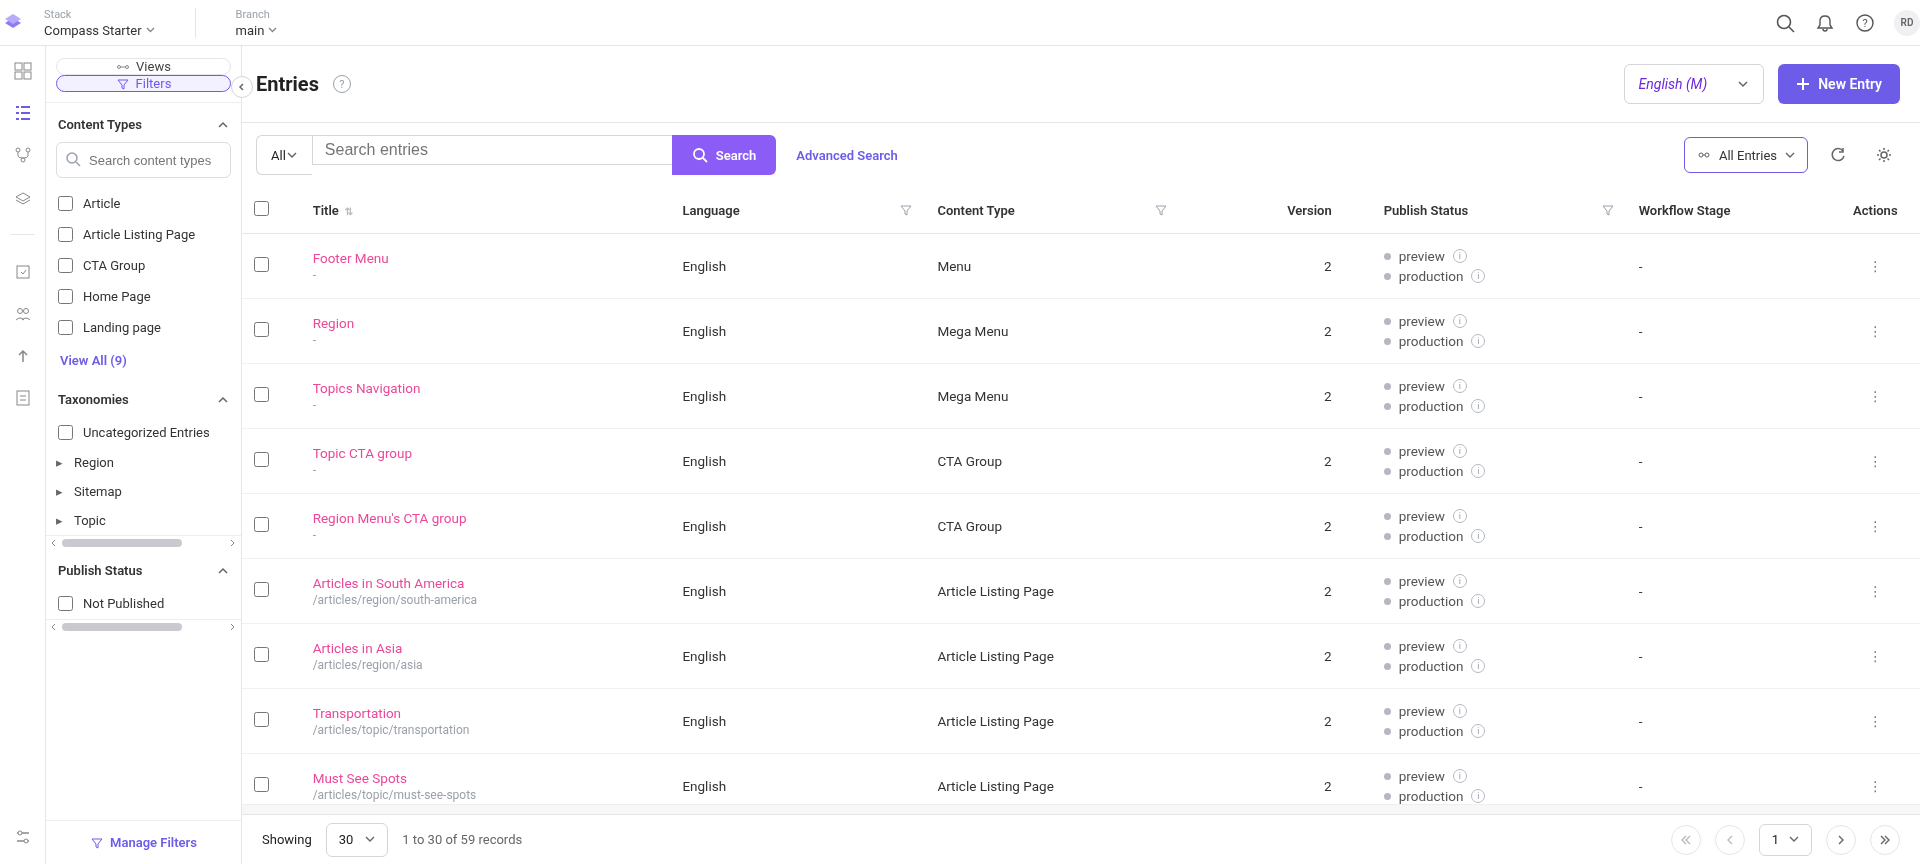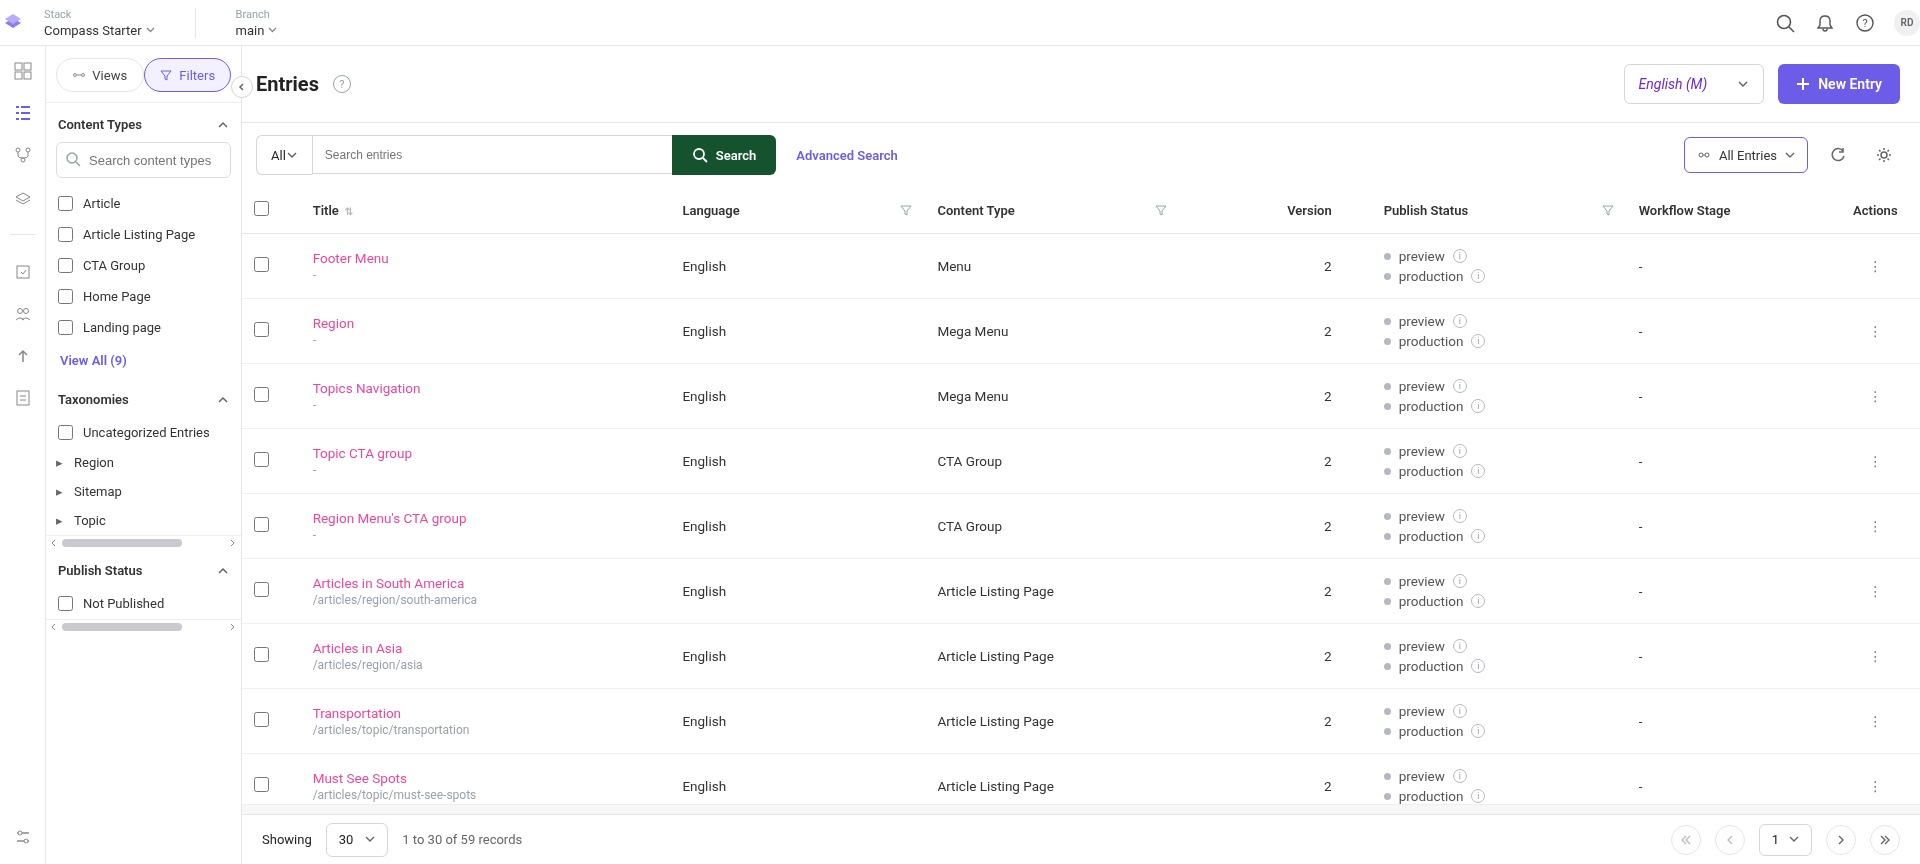--- a/index.html
+++ b/index.html
@@ -24,21 +24,21 @@
 
 .rail { width: 46px; border-right: 1px solid #e5e5e8; display: flex; flex-direction: column; align-items: center; padding-top: 14px; gap: 20px; }
 .rail-icon { width: 22px; height: 22px; display: flex; align-items: center; justify-content: center; color: #7a7e87; cursor: pointer; }
 .rail-icon.active { color: #6c5ce7; }
 .rail-sep { width: 24px; height: 1px; background: #e5e5e8; margin: 6px 0; }
 .rail-bottom { margin-top: auto; margin-bottom: 16px; }
 
 
 .sidebar { width: 196px; border-right: 1px solid #e5e5e8; display: flex; flex-direction: column; position: relative; background: #fff; }
 .sb-toggle { position: absolute; right: -12px; top: 30px; width: 22px; height: 22px; border-radius: 50%; border: 1px solid #d5d5da; background: #fff; display: flex; align-items: center; justify-content: center; color: #666; cursor: pointer; z-index: 5; }
-.vf-tabs { display: flex; gap: 0; padding: 12px 10px 10px; }
+.vf-tabs { display: flex; gap: 0; padding: 12px 10px 10px; flex-direction: column; }
 .vf-tab { flex: 1; display: flex; align-items: center; justify-content: center; gap: 6px; height: 34px; border: 1px solid #e5e5e8; border-radius: 18px; font-size: 13px; color: #444; cursor: pointer; }
 .vf-tab.active { border-color: #6c5ce7; color: #6c5ce7; background: #f3f0ff; }
 .sb-body { flex: 1; overflow-y: auto; border-top: 1px solid #eee; }
 .sb-section-hd { display: flex; align-items: center; justify-content: space-between; padding: 14px 12px 10px; font-weight: 600; color: #333; cursor: pointer; }
 .sb-search { margin: 0 10px 10px; position: relative; }
 .sb-search input { width: 100%; height: 36px; border: 1px solid #dcdce1; border-radius: 6px; padding: 0 10px 0 32px; font-size: 13px; color: #333; }
 .sb-search .sic { position: absolute; left: 9px; top: 9px; color: #9aa0ab; }
 .ct-item { display: flex; align-items: center; gap: 10px; padding: 8px 12px; font-size: 13px; color: #333; cursor: pointer; }
 .ct-item input { width: 15px; height: 15px; }
 .viewall { color: #6c5ce7; font-weight: 600; padding: 10px 14px; cursor: pointer; font-size: 13px; }
@@ -53,22 +53,22 @@
 .mh { display: flex; align-items: center; padding: 18px 20px 18px 14px; gap: 14px; }
 .mh h1 { font-size: 20px; font-weight: 700; color: #222; }
 .help-ic { width: 18px; height: 18px; border: 1.5px solid #9aa0ab; color: #9aa0ab; border-radius: 50%; display: flex; align-items: center; justify-content: center; font-size: 11px; cursor: pointer; }
 .mh .spacer { flex: 1; }
 .lang-dd { height: 40px; border: 1px solid #d5d5da; border-radius: 6px; padding: 0 14px; display: flex; align-items: center; gap: 30px; font-size: 14px; color: #6d28d9; cursor: pointer; font-style: italic; }
 .btn-primary { height: 40px; border-radius: 6px; background: #6c5ce7; color: #fff; padding: 0 18px; display: flex; align-items: center; gap: 8px; font-size: 14px; font-weight: 600; cursor: pointer; }
 .divider-h { height: 1px; background: #e5e5e8; }
 
 .searchrow { display: flex; align-items: center; gap: 14px; padding: 12px 20px 12px 14px; }
 .type-dd { height: 40px; border: 1px solid #d5d5da; border-radius: 6px 0 0 6px; padding: 0 14px; display: flex; align-items: center; gap: 0; border-right: none; cursor: pointer; }
-.search-in { flex: 0 0 360px; height: 39px; border: 1px solid #d5d5da; border-radius: 0; padding: 0 12px; font-size: 12px; color: #333; border-right: none; }
-.btn-search { height: 40px; border-radius: 0 6px 6px 0; background: #14532d; color: #fff; padding: 0 20px; display: flex; align-items: center; gap: 8px; font-weight: 600; cursor: pointer; }
+.search-in { flex: 0 0 360px; height: 30px; border: 1px solid #d5d5da; border-radius: 0; padding: 0 12px; font-size: 16px; color: #333; border-right: none; }
+.btn-search { height: 40px; border-radius: 0 6px 6px 0; background: #8b5cf6; color: #fff; padding: 0 20px; display: flex; align-items: center; gap: 8px; font-weight: 600; cursor: pointer; }
 .adv { color: #6c5ce7; font-weight: 600; cursor: pointer; margin-left: 6px; }
 .searchrow .spacer { flex: 1; }
 .allentries { height: 36px; border: 1px solid #6c5ce7; border-radius: 6px; padding: 0 12px; display: flex; align-items: center; gap: 8px; color: #333; cursor: pointer; }
 .round-ic { width: 32px; height: 32px; border-radius: 50%; display: flex; align-items: center; justify-content: center; color: #666; cursor: pointer; }
 
 
 .tbl-wrap { flex: 1; overflow: auto; position: relative; }
 table { width: 100%; border-collapse: collapse; }
 thead th { position: sticky; top: 0; background: #fff; text-align: left; font-weight: 600; color: #333; font-size: 13px; padding: 14px 12px; border-bottom: 1px solid #e5e5e8; }
 thead th .thwrap { display: flex; align-items: center; justify-content: space-between; gap: 8px; }
@@ -340,20 +340,26 @@
       <div class="sb-hscroll">
           <svg width="8" height="8">
             <path d="M5 1 L2 4 L5 7" stroke="#888" fill="none"></path>
           </svg>
           <div class="thumb" style="width:120px;margin-left:4px"></div>
           <div style="flex:1"></div>
           <svg width="8" height="8">
             <path d="M2 1 L5 4 L2 7" stroke="#888" fill="none"></path>
           </svg>
         </div>
+    </div>
+    <div class="sb-manage">
+      <svg width="14" height="14">
+          <path d="M2 3 L12 3 L8 8 L8 12 L6 11 L6 8 Z" stroke="#6c5ce7" fill="none"></path>
+        </svg>
+      <span>Manage Filters</span>
     </div>
   </div>
 
   <div class="main">
     <div class="mh">
       <h1>Entries</h1>
       <div class="help-ic">?</div>
       <div class="spacer"></div>
       <div class="lang-dd">
         <span>English (M)</span>

